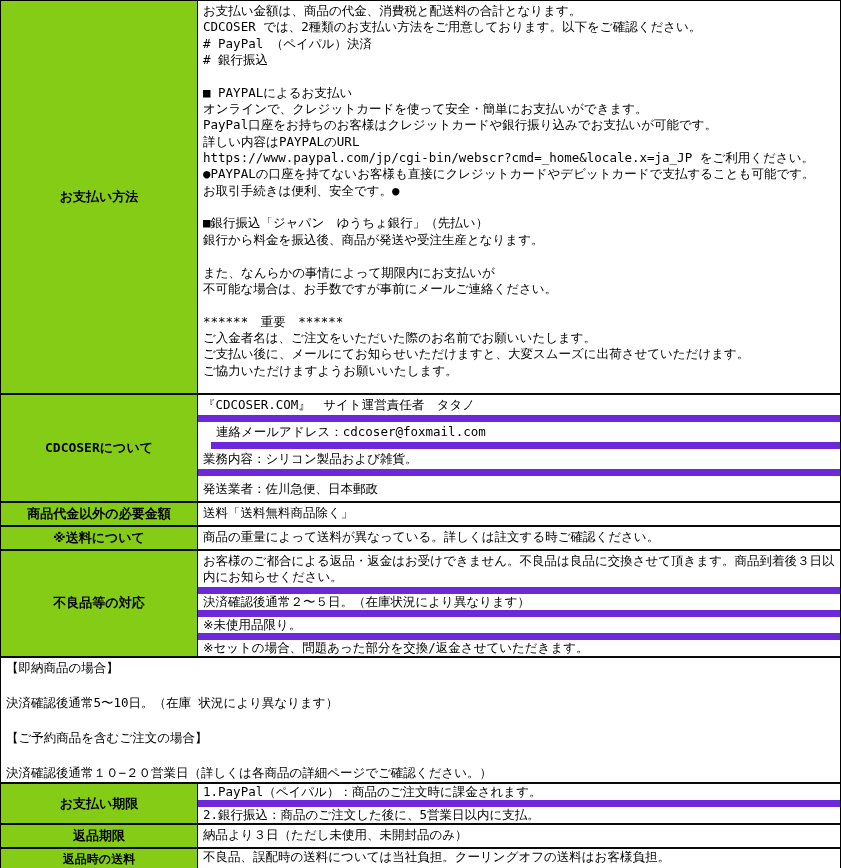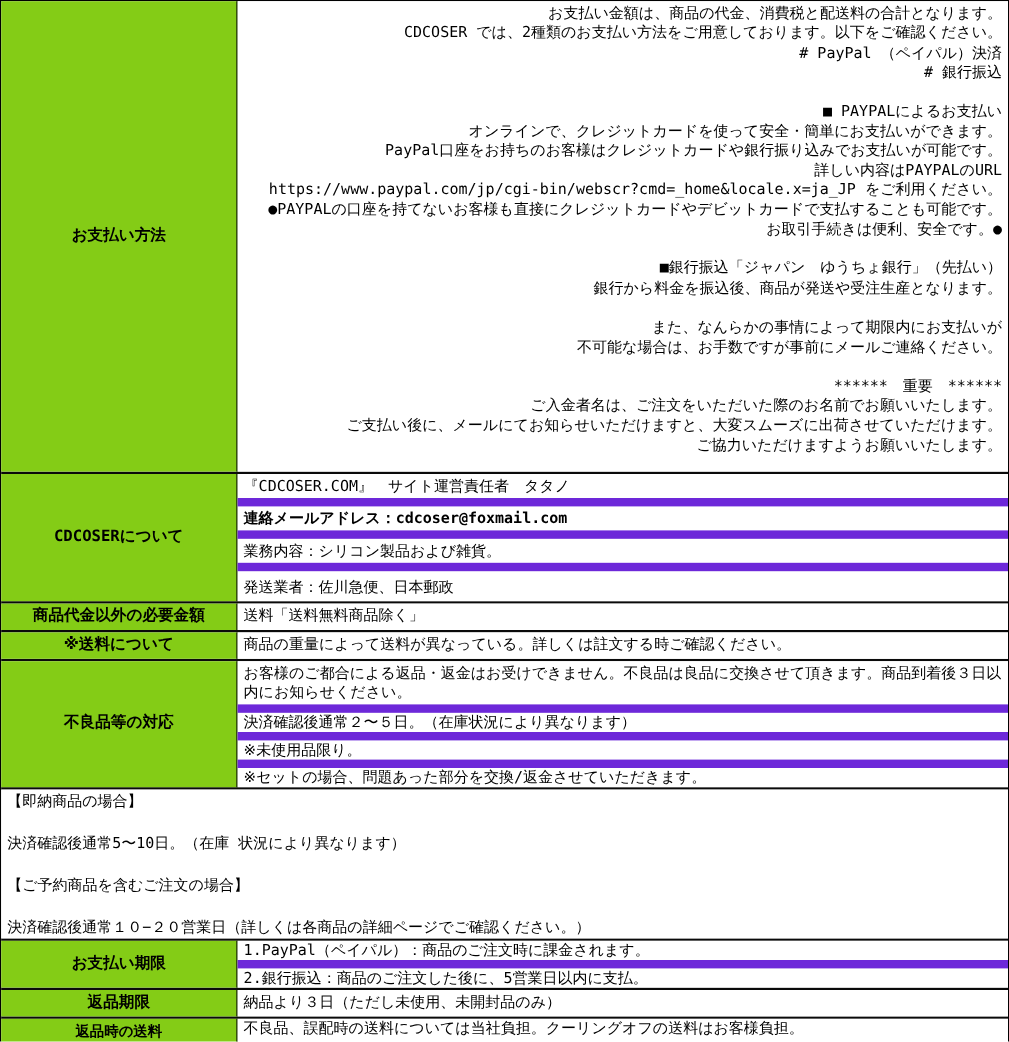--- a/index.html
+++ b/index.html
@@ -44,27 +44,26 @@
     background: #ffffff;
   }
   .sub {
     display: flex;
     align-items: center;
     padding: 2px 5px;
     border-bottom: 7px solid #6d28d9;
     line-height: 16px;
   }
   .sub:last-child { border-bottom: 0; }
-  .bold { font-weight: bold; }
+  .bold { font-weight: normal; margin-left: 13px; }
   .pre {
     white-space: pre-wrap;
     word-break: break-all;
     padding: 2px 5px;
     line-height: 16.35px;
-    text-align: right;
   }
   .pre-wide {
     white-space: pre-wrap;
     word-break: break-all;
     padding: 1px 5px;
     line-height: 17.5px;
   }
   .bottom-bar {
     width: 841px;
     height: 10px;

